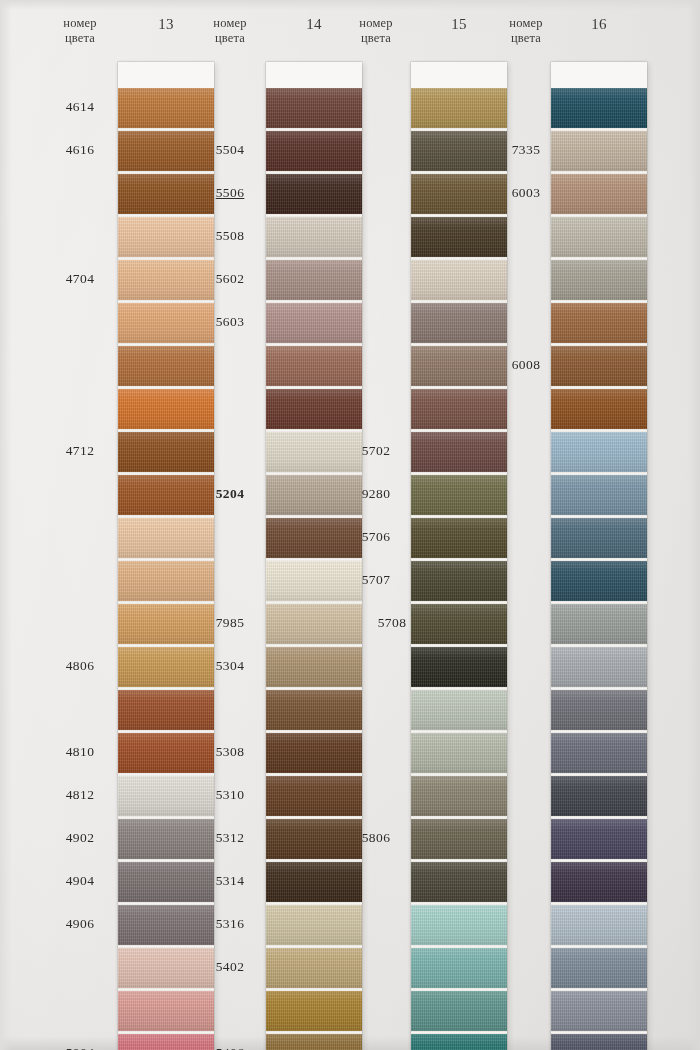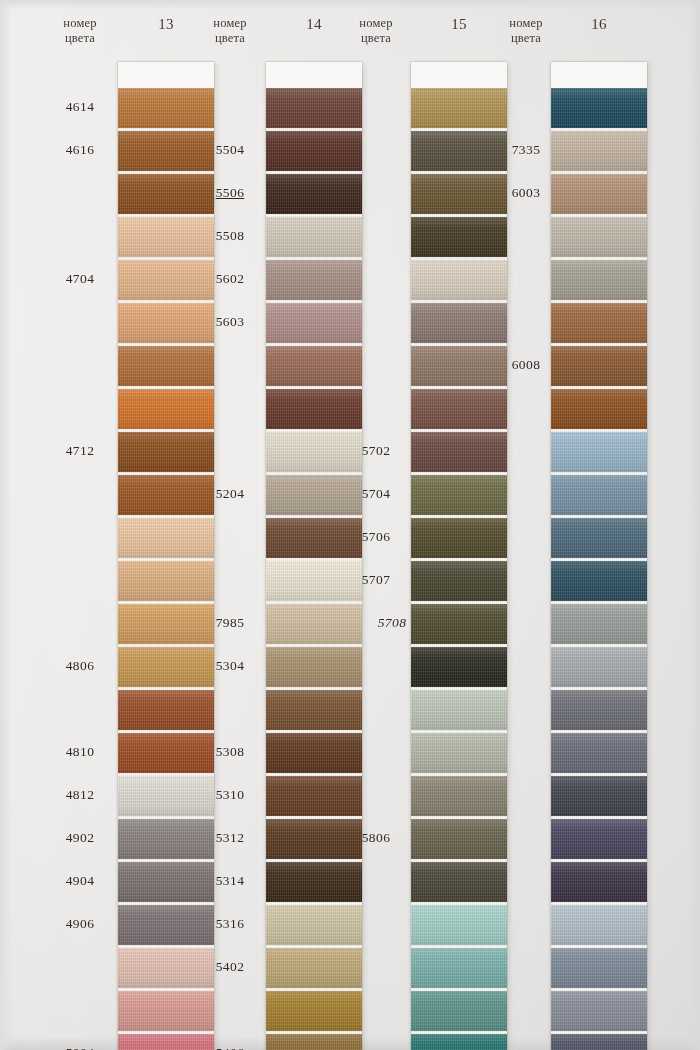--- a/index.html
+++ b/index.html
@@ -114,35 +114,35 @@
     <div class="lbl-item" style="left: 40px; top: 787px;">4812</div>
     <div class="lbl-item" style="left: 40px; top: 830px;">4902</div>
     <div class="lbl-item" style="left: 40px; top: 873px;">4904</div>
     <div class="lbl-item" style="left: 40px; top: 916px;">4906</div>
     <div class="lbl-item" style="left: 40px; top: 1045px;">5004</div>
     <div class="lbl-item" style="left: 190px; top: 142px;">5504</div>
     <div class="lbl-item" style="left: 190px; top: 185px; text-decoration: underline;">5506</div>
     <div class="lbl-item" style="left: 190px; top: 228px;">5508</div>
     <div class="lbl-item" style="left: 190px; top: 271px;">5602</div>
     <div class="lbl-item" style="left: 190px; top: 314px;">5603</div>
-    <div class="lbl-item" style="left: 190px; top: 486px;">5204</div>
+    <div class="lbl-item" style="left: 190px; top: 486px; font-weight: bold;">5204</div>
     <div class="lbl-item" style="left: 190px; top: 615px;">7985</div>
     <div class="lbl-item" style="left: 190px; top: 658px;">5304</div>
     <div class="lbl-item" style="left: 190px; top: 744px;">5308</div>
     <div class="lbl-item" style="left: 190px; top: 787px;">5310</div>
     <div class="lbl-item" style="left: 190px; top: 830px;">5312</div>
     <div class="lbl-item" style="left: 190px; top: 873px;">5314</div>
     <div class="lbl-item" style="left: 190px; top: 916px;">5316</div>
     <div class="lbl-item" style="left: 190px; top: 959px;">5402</div>
     <div class="lbl-item" style="left: 190px; top: 1045px;">5406</div>
     <div class="lbl-item" style="left: 336px; top: 443px;">5702</div>
-    <div class="lbl-item" style="left: 336px; top: 486px;">5704</div>
+    <div class="lbl-item" style="left: 336px; top: 486px;">9280</div>
     <div class="lbl-item" style="left: 336px; top: 529px;">5706</div>
     <div class="lbl-item" style="left: 336px; top: 572px;">5707</div>
-    <div class="lbl-item" style="left: 352px; top: 615px; font-style: italic;">5708</div>
+    <div class="lbl-item" style="left: 352px; top: 615px;">5708</div>
     <div class="lbl-item" style="left: 336px; top: 830px;">5806</div>
     <div class="lbl-item" style="left: 486px; top: 142px;">7335</div>
     <div class="lbl-item" style="left: 486px; top: 185px;">6003</div>
     <div class="lbl-item" style="left: 486px; top: 357px;">6008</div>
   </div>
 <div id="strips-layer">
     <div class="strip" style="left: 118px; top: 62px; width: 96px;">
       <div class="cap" style="height: 26px;"></div>
       <div class="sw" title="4614" style="height: 40px; background: rgb(193, 121, 57);"></div>
       <div class="gap" style="height: 3px;"></div>

